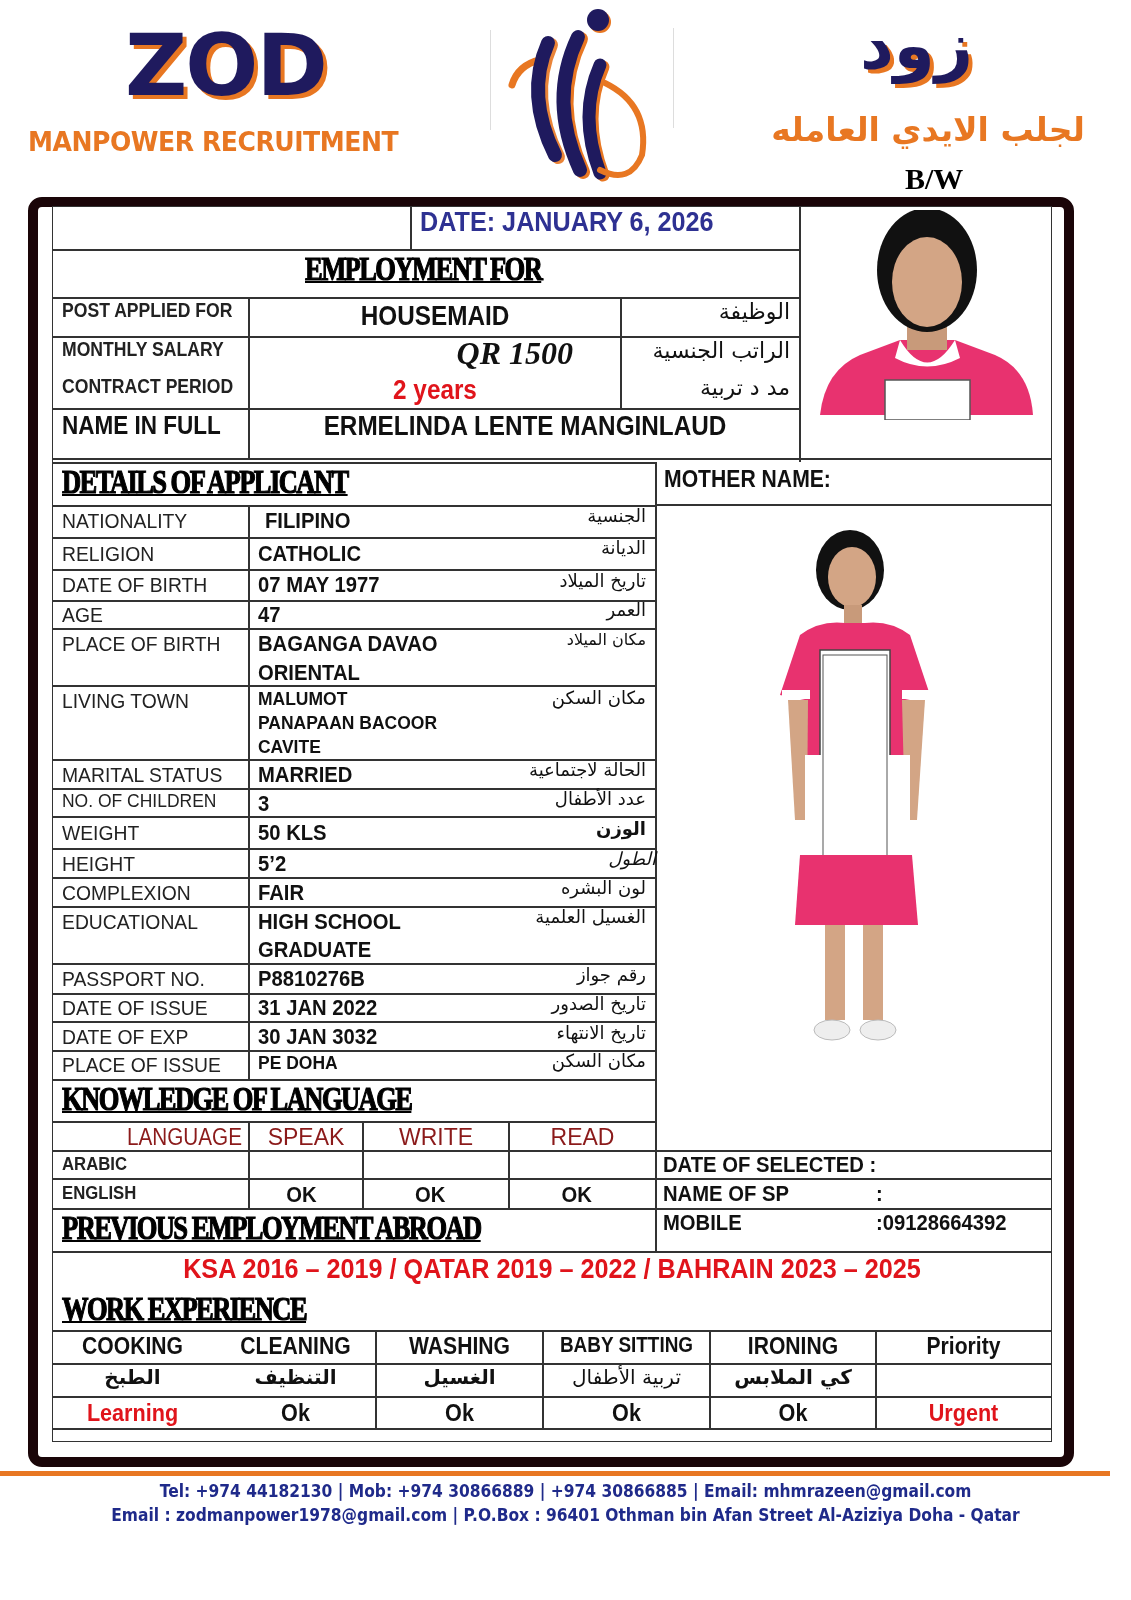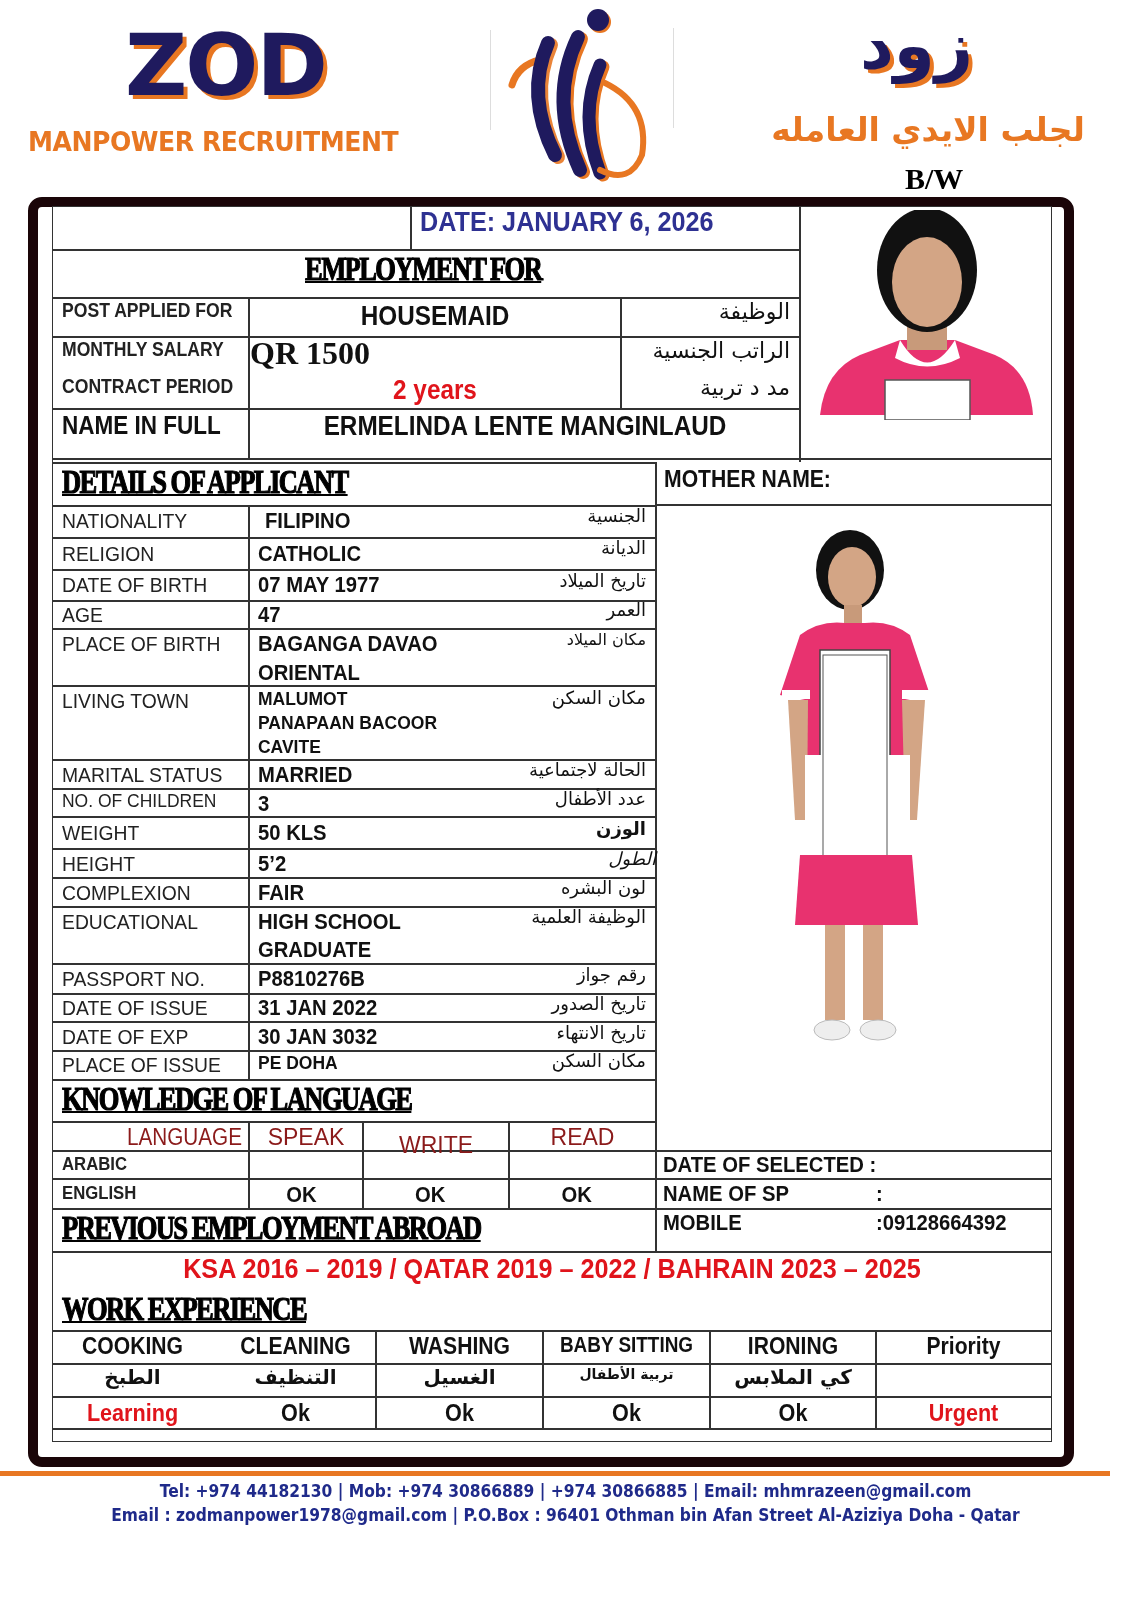--- a/index.html
+++ b/index.html
@@ -83,21 +83,21 @@
 <div class="ln h" style="left:52px; top:462px; width:604px;"></div>
 
 <div class="t date" style="left:420px; top:208px;">DATE:  JANUARY 6, 2026</div>
 <div class="t heading" style="left:305px; top:252px;">EMPLOYMENT FOR</div>
 
 <div class="t lbl-b" style="left:62px; top:300px;">POST APPLIED FOR</div>
 <div class="t big" style="left:250px; width:370px; top:303px; text-align:center;">HOUSEMAID</div>
 <div class="t ar-l" style="left:622px; width:168px; top:301px;">الوظيفة</div>
 
 <div class="t lbl-b" style="left:62px; top:339px;">MONTHLY SALARY</div>
-<div class="t" style="left:250px; width:323px; top:337px; text-align:left; font-family:'Liberation Serif', serif; font-weight:bold; font-size:32px;">QR 1500</div>
+<div class="t" style="left:250px; width:323px; top:337px; text-align:right; font-family:'Liberation Serif', serif; font-weight:bold; font-size:32px;font-style:italic;">QR 1500</div>
 <div class="t ar-l" style="left:622px; width:168px; top:340px;">الراتب الجنسية</div>
 
 <div class="t lbl-b" style="left:62px; top:376px;">CONTRACT PERIOD</div>
 <div class="t big red" style="left:250px; width:370px; top:377px; text-align:center;">2 years</div>
 <div class="t ar-l" style="left:622px; width:168px; top:377px;">مد د تربية</div>
 
 <div class="t" style="left:62px; top:413px; font-size:25px; font-weight:bold; transform:scaleX(0.9); transform-origin:left;">NAME IN FULL</div>
 <div class="t big" style="left:250px; width:550px; top:413px; text-align:center;">ERMELINDA LENTE MANGINLAUD</div>
 
 <svg class="photo" style="left:815px; top:210px; width:225px; height:210px;" viewBox="0 0 225 210">
@@ -189,21 +189,21 @@
 </div>
 <div>
   <div class="t lbl" style="left:62px; top:882px;">COMPLEXION</div>
   <div class="t val" style="left:258px; top:882px;">FAIR</div>
   <div class="t ar" style="left:440px; width:206px; top:879px;">لون البشره</div>
 </div>
 <div>
   <div class="t lbl" style="left:62px; top:911px;">EDUCATIONAL</div>
   <div class="t val" style="left:258px; top:911px;">HIGH SCHOOL</div>
   <div class="t val" style="left:258px; top:939px;">GRADUATE</div>
-  <div class="t ar" style="left:440px; width:206px; top:908px;">الوظيفة العلمية</div>
+  <div class="t ar" style="left:440px; width:206px; top:908px;">الغسيل العلمية</div>
 </div>
 <div>
   <div class="t lbl" style="left:62px; top:968px;">PASSPORT NO.</div>
   <div class="t val" style="left:258px; top:968px;">P8810276B</div>
   <div class="t ar" style="left:440px; width:206px; top:966px;">رقم جواز</div>
 </div>
 <div>
   <div class="t lbl" style="left:62px; top:997px;">DATE OF ISSUE</div>
   <div class="t val" style="left:258px; top:997px;">31 JAN 2022</div>
   <div class="t ar" style="left:440px; width:206px; top:995px;">تاريخ الصدور</div>
@@ -243,21 +243,21 @@
 <div class="ln h" style="left:52px; top:1150px; width:1000px;"></div>
 <div class="ln h" style="left:52px; top:1178px; width:1000px;"></div>
 <div class="ln h" style="left:52px; top:1208px; width:1000px;"></div>
 <div class="ln v" style="left:248px; top:1121px; height:87px;"></div>
 <div class="ln v" style="left:362px; top:1121px; height:87px;"></div>
 <div class="ln v" style="left:508px; top:1121px; height:87px;"></div>
 
 <div>
   <div class="t dred" style="left:62px; width:180px; top:1126px; text-align:right; font-size:23px; transform:scaleX(0.9); transform-origin:right;">LANGUAGE</div>
   <div class="t dred center" style="left:250px; width:112px; top:1126px; font-size:23px;">SPEAK</div>
-  <div class="t dred center" style="left:364px; width:144px; top:1126px; font-size:23px;margin-top:8px;">WRITE</div>
+  <div class="t dred center" style="left:364px; width:144px; top:1126px; font-size:23px;">WRITE</div>
   <div class="t dred center" style="left:510px; width:145px; top:1126px; font-size:23px;">READ</div>
 </div>
 <div>
   <div class="t lbl-b" style="left:62px; top:1154px; font-size:19px;">ARABIC</div>
 </div>
 <div>
   <div class="t lbl-b" style="left:62px; top:1183px; font-size:19px;">ENGLISH</div>
   <div class="t center val" style="left:250px; width:112px; top:1184px;">OK</div>
   <div class="t center val" style="left:364px; width:144px; top:1184px;">OK</div>
   <div class="t center val" style="left:510px; width:145px; top:1184px;">OK</div>
@@ -293,21 +293,21 @@
   <div class="t center" style="left:218px; width:155px; top:1367px; font-size:20px; font-weight:bold; font-family:'DejaVu Sans', sans-serif; direction:rtl;">التنظيف</div>
   <div class="t center" style="left:218px; width:155px; top:1401px; font-size:24px; font-weight:bold; transform:scaleX(0.9);">Ok</div>
 </div>
 <div>
   <div class="t center" style="left:377px; width:165px; top:1334px; font-size:24px; font-weight:bold; transform:scaleX(0.88);">WASHING</div>
   <div class="t center" style="left:377px; width:165px; top:1367px; font-size:20px; font-weight:bold; font-family:'DejaVu Sans', sans-serif; direction:rtl;">الغسيل</div>
   <div class="t center" style="left:377px; width:165px; top:1401px; font-size:24px; font-weight:bold; transform:scaleX(0.9);">Ok</div>
 </div>
 <div>
   <div class="t center" style="left:544px; width:165px; top:1334px; font-size:22px; font-weight:bold; transform:scaleX(0.86);">BABY SITTING</div>
-  <div class="t center" style="left:544px; width:165px; top:1367px; font-size:14px; font-weight:bold; font-family:'DejaVu Sans', sans-serif; direction:rtl;">تربية الأطفال</div>
+  <div class="t center" style="left:544px; width:165px; top:1367px; font-size:20px; font-weight:normal; font-family:'DejaVu Sans', sans-serif; direction:rtl;">تربية الأطفال</div>
   <div class="t center" style="left:544px; width:165px; top:1401px; font-size:24px; font-weight:bold; transform:scaleX(0.9);">Ok</div>
 </div>
 <div>
   <div class="t center" style="left:711px; width:164px; top:1334px; font-size:24px; font-weight:bold; transform:scaleX(0.88);">IRONING</div>
   <div class="t center" style="left:711px; width:164px; top:1367px; font-size:20px; font-weight:bold; font-family:'DejaVu Sans', sans-serif; direction:rtl;">كي الملابس</div>
   <div class="t center" style="left:711px; width:164px; top:1401px; font-size:24px; font-weight:bold; transform:scaleX(0.9);">Ok</div>
 </div>
 <div>
   <div class="t center" style="left:877px; width:173px; top:1334px; font-size:24px; font-weight:bold; transform:scaleX(0.88);">Priority</div>
   <div class="t center red" style="left:877px; width:173px; top:1401px; font-size:24px; font-weight:bold; transform:scaleX(0.9);">Urgent</div>

